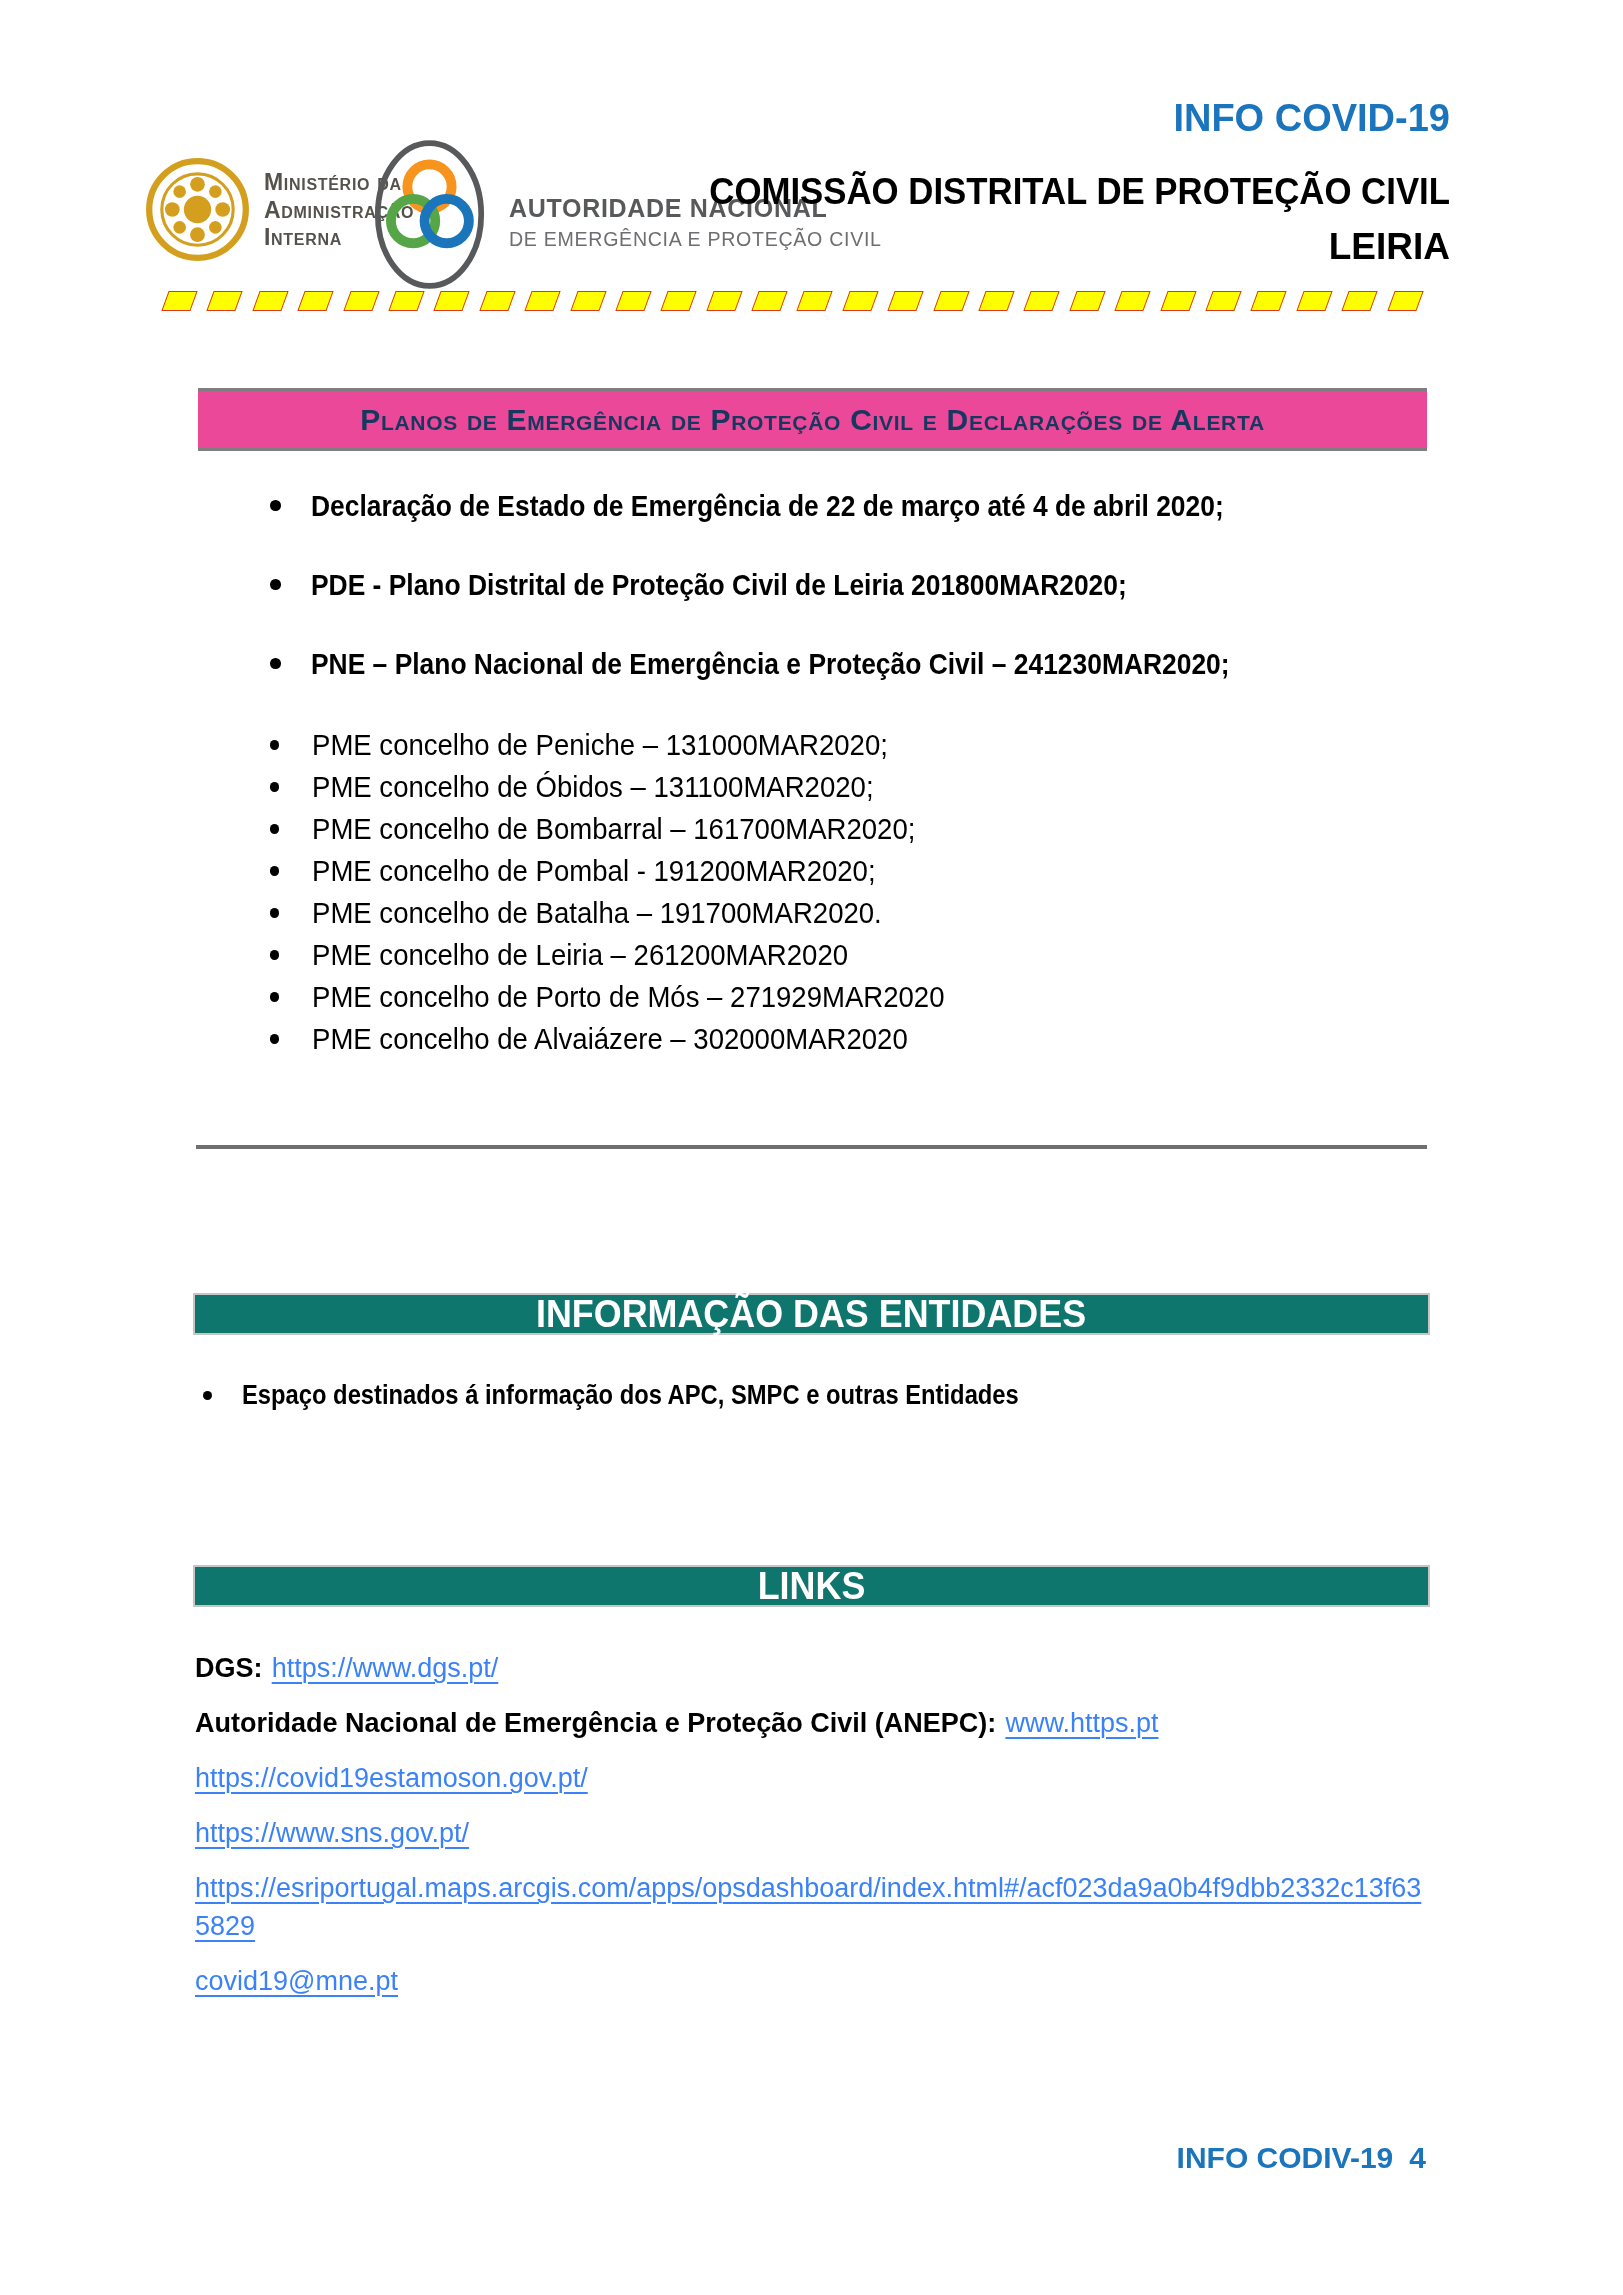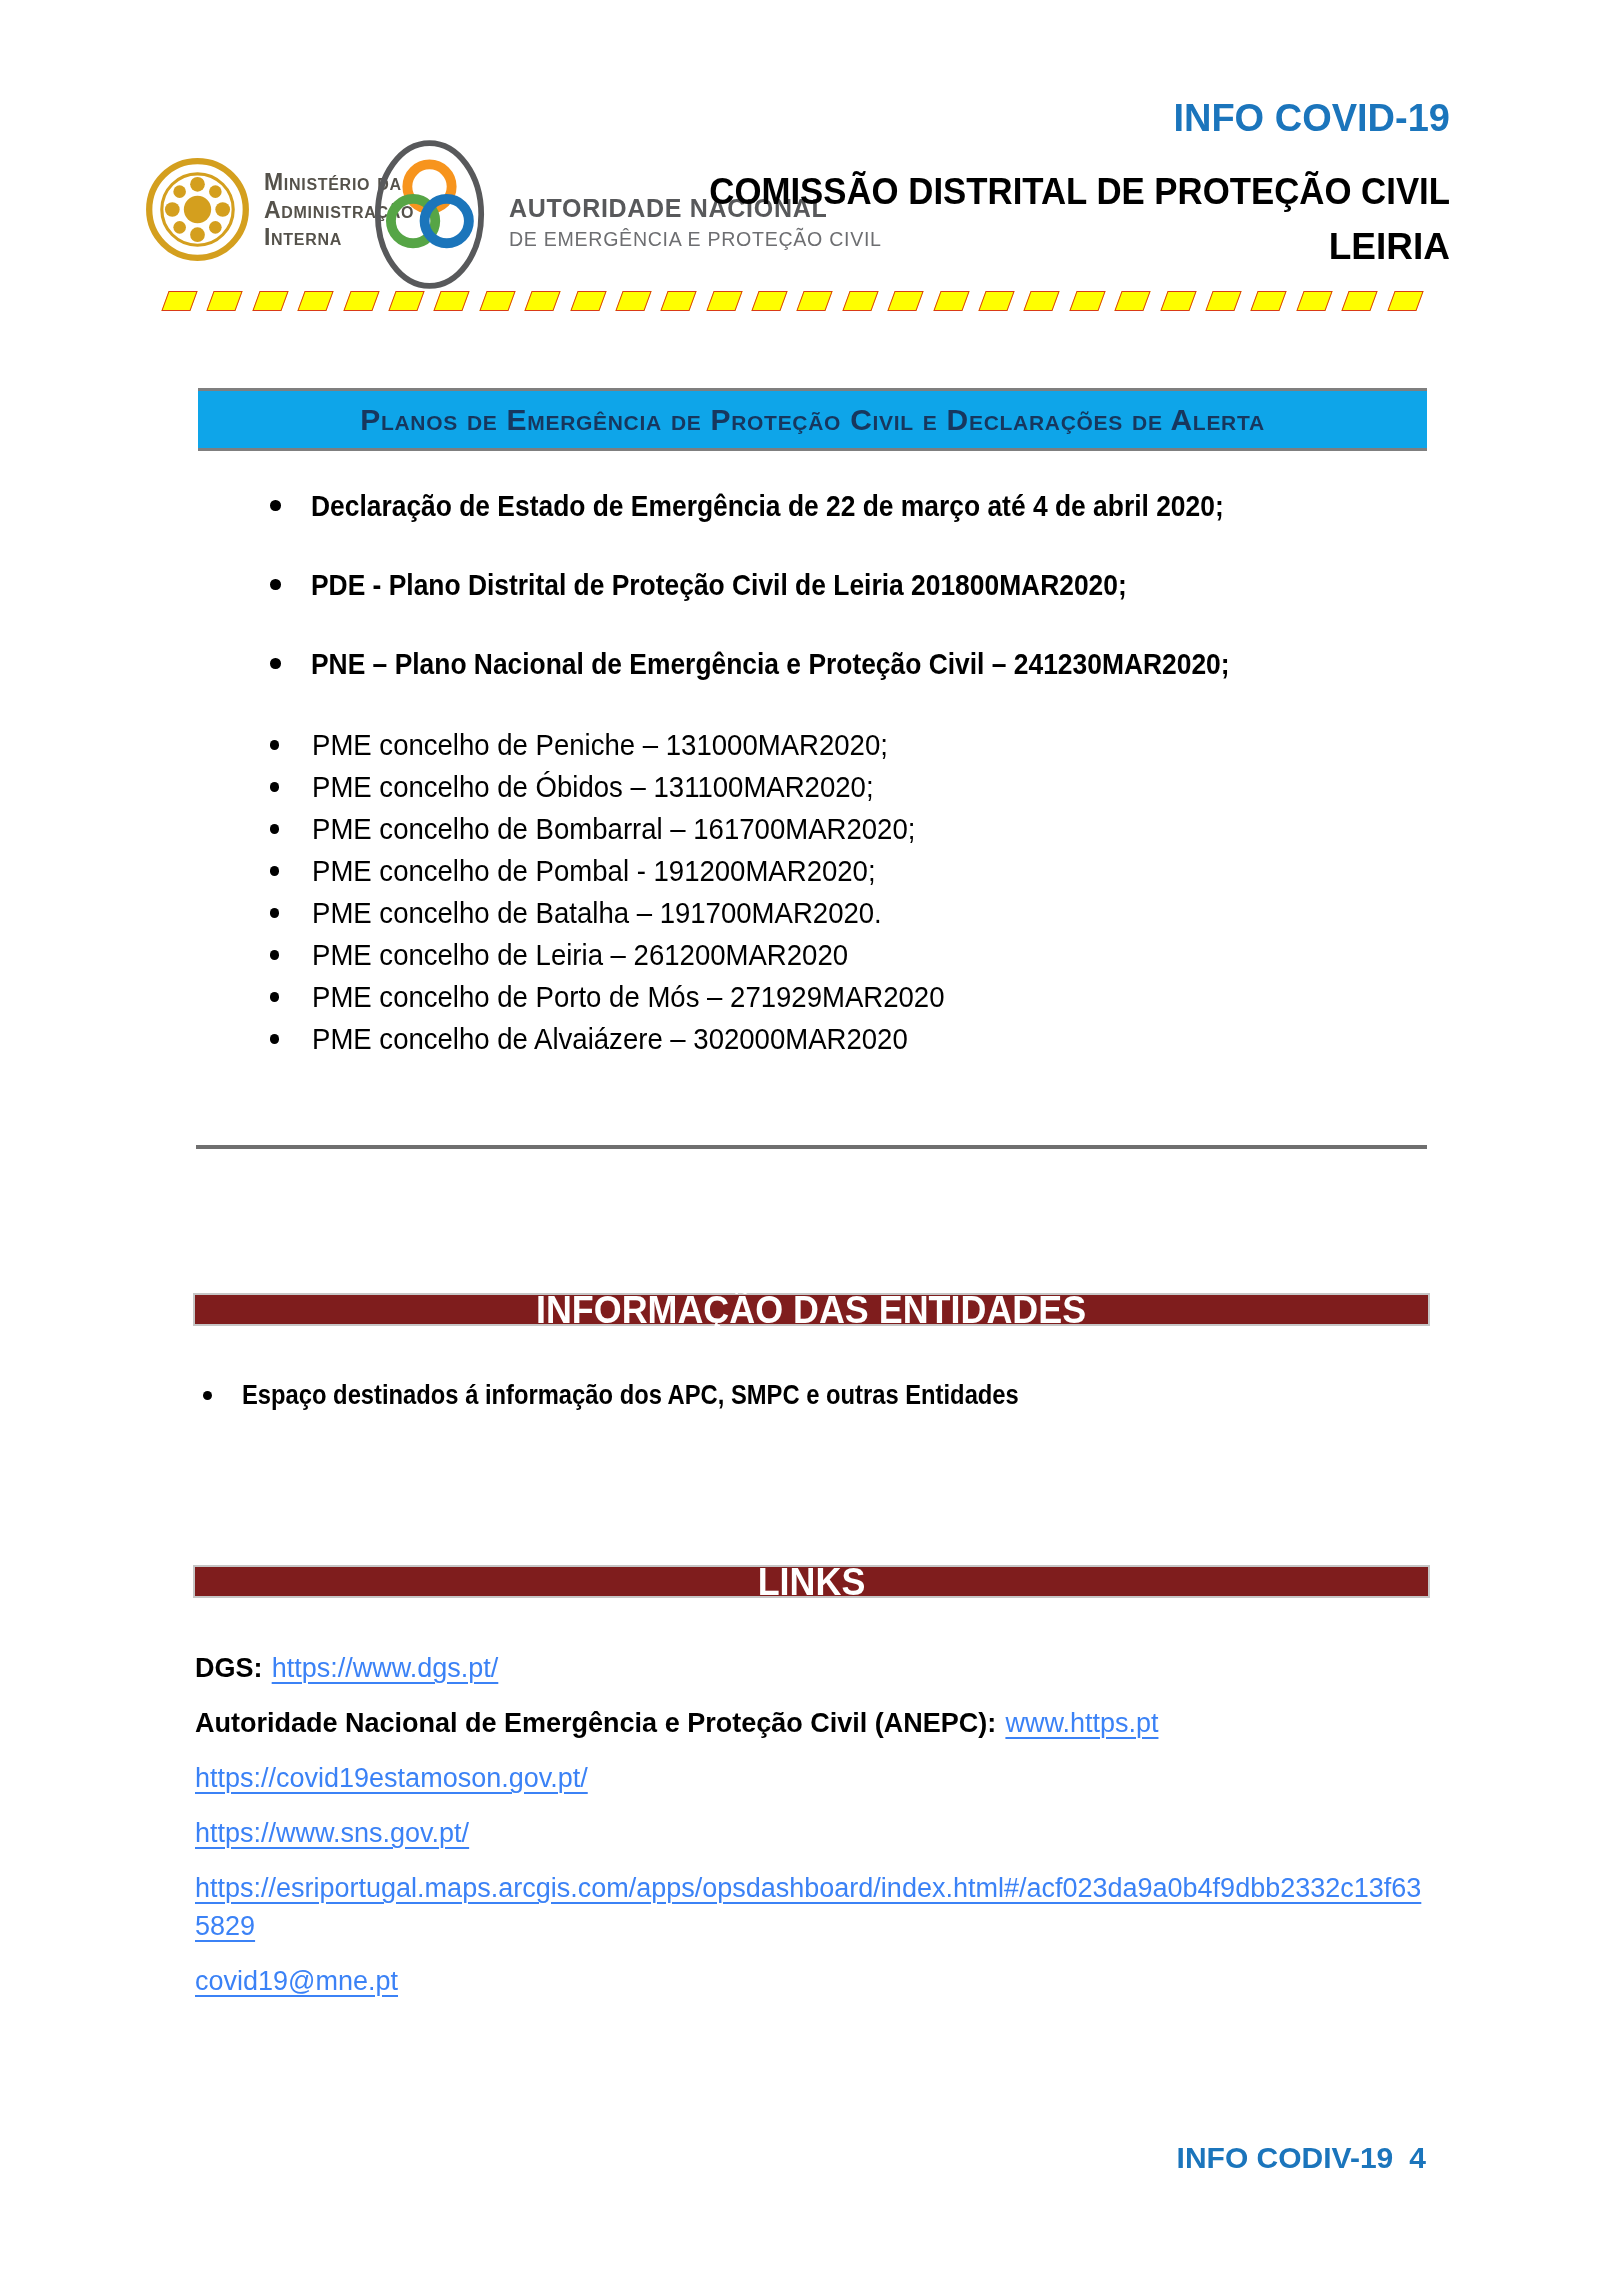--- a/index.html
+++ b/index.html
@@ -29,21 +29,21 @@
   #doc-region{top:226px;right:173px;font-size:37px;font-weight:700;}
 
   
   #separator-band{left:165px;top:291px;display:flex;gap:16.4px;}
   .dash{width:29px;height:20px;background:#FFFF00;border:1.3px solid #D93A17;
         transform:skewX(-20deg);box-sizing:border-box;}
 
   
   #section-heading-box{
     left:198px;top:388px;width:1229px;height:63px;box-sizing:border-box;
-    background:#0ea5e9;border-top:3.9px solid #7F7F7F;border-bottom:3.9px solid #7F7F7F;
+    background:#ec4899;border-top:3.9px solid #7F7F7F;border-bottom:3.9px solid #7F7F7F;
     display:flex;align-items:center;justify-content:center;
   }
   #section-heading-box span{
     font-variant:small-caps;font-weight:700;font-size:30px;color:#17375E;letter-spacing:0.7px;
     white-space:nowrap;
   }
 
   
   .bullet-row{display:flex;align-items:center;}
   .dot{border-radius:50%;background:#000;flex:none;}
@@ -56,22 +56,22 @@
   #pme-list .bullet-row{height:42px;}
   #pme-list .dot{width:9.2px;height:9.2px;margin-right:33px;}
   #pme-list .txt{font-size:29px;font-weight:400;white-space:nowrap;
                  display:inline-block;transform:scaleX(.95);transform-origin:0 50%;}
 
   
   #divider{left:196px;top:1145px;width:1231px;height:3.9px;background:#6F6F6F;}
 
   
   .banner{
-    left:193px;width:1237px;height:33px;box-sizing:border-box;
-    background:#7f1d1d;border:2.6px solid #C6C6C6;
+    left:193px;width:1237px;height:42px;box-sizing:border-box;
+    background:#0f766e;border:2.6px solid #C6C6C6;
     display:flex;align-items:center;justify-content:center;
   }
   .banner span{color:#fff;font-weight:700;font-size:39px;white-space:nowrap;
                display:inline-block;transform:scaleX(.92);transform-origin:50% 50%;}
   #entidades-banner{top:1293px;}
   #links-banner{top:1565px;}
 
   
   #entidades-bullet{left:203px;top:1377px;}
   #entidades-bullet .bullet-row{height:37px;}

